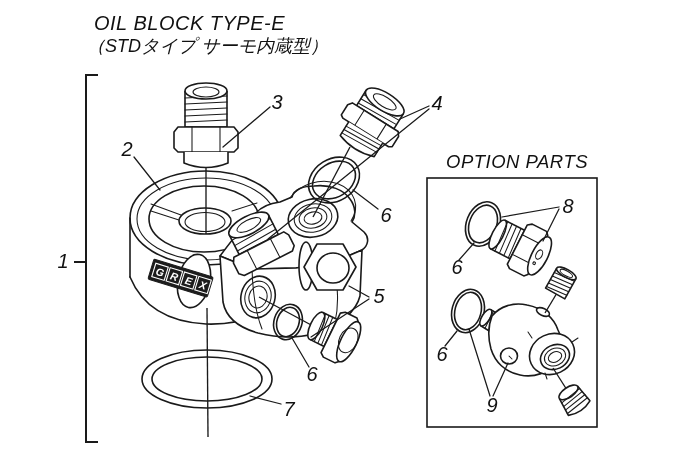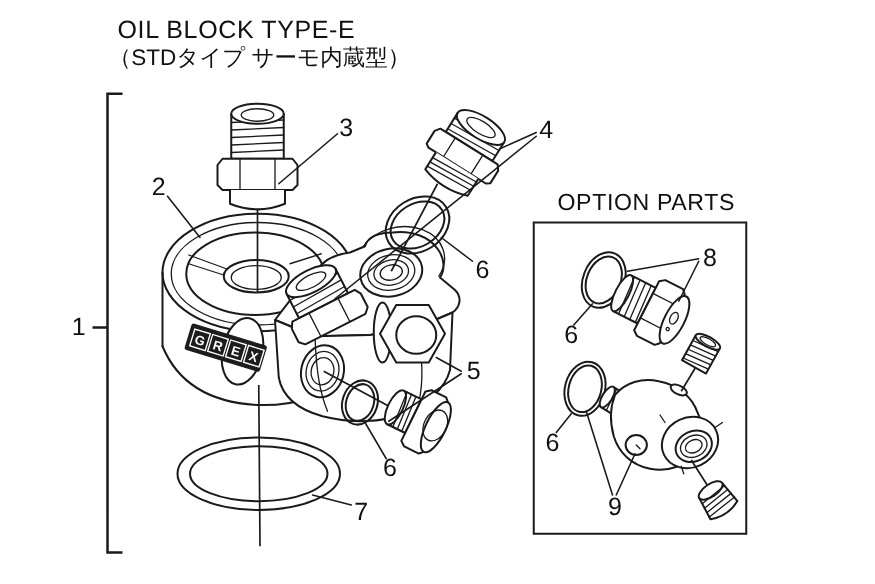--- a/index.html
+++ b/index.html
@@ -1,17 +1,17 @@
 <!DOCTYPE html>
 <html><head>
 <meta charset="utf-8">
 <style>
   html,body{margin:0;padding:0;background:#fff;}
   .canvas{position:relative;width:700px;height:467px;background:#ffffff;overflow:hidden;
-          font-family:"Liberation Sans","DejaVu Sans",sans-serif;}
+          font-family:"Liberation Sans","DejaVu Sans",sans-serif;font-style:italic;}
   svg{position:absolute;left:0;top:0;}
   .ln{stroke:#1a1a1a;fill:none;stroke-width:1.6;stroke-linecap:round;stroke-linejoin:round;}
   .solid{stroke:#1a1a1a;fill:#ffffff;stroke-width:1.6;stroke-linejoin:round;}
   .thin{stroke:#1a1a1a;fill:none;stroke-width:1.05;stroke-linecap:round;}
   .leader{stroke:#1a1a1a;fill:none;stroke-width:1.25;stroke-linecap:round;}
   .axis{stroke:#1a1a1a;fill:none;stroke-width:1.35;}
   .bracket{stroke:#1a1a1a;fill:none;stroke-width:2;}
   .callout{font-size:20px;fill:#111;text-anchor:middle;}
   .title-en{font-size:20px;fill:#111;letter-spacing:0.5px;}
   .title-jp{font-size:18px;fill:#111;}

